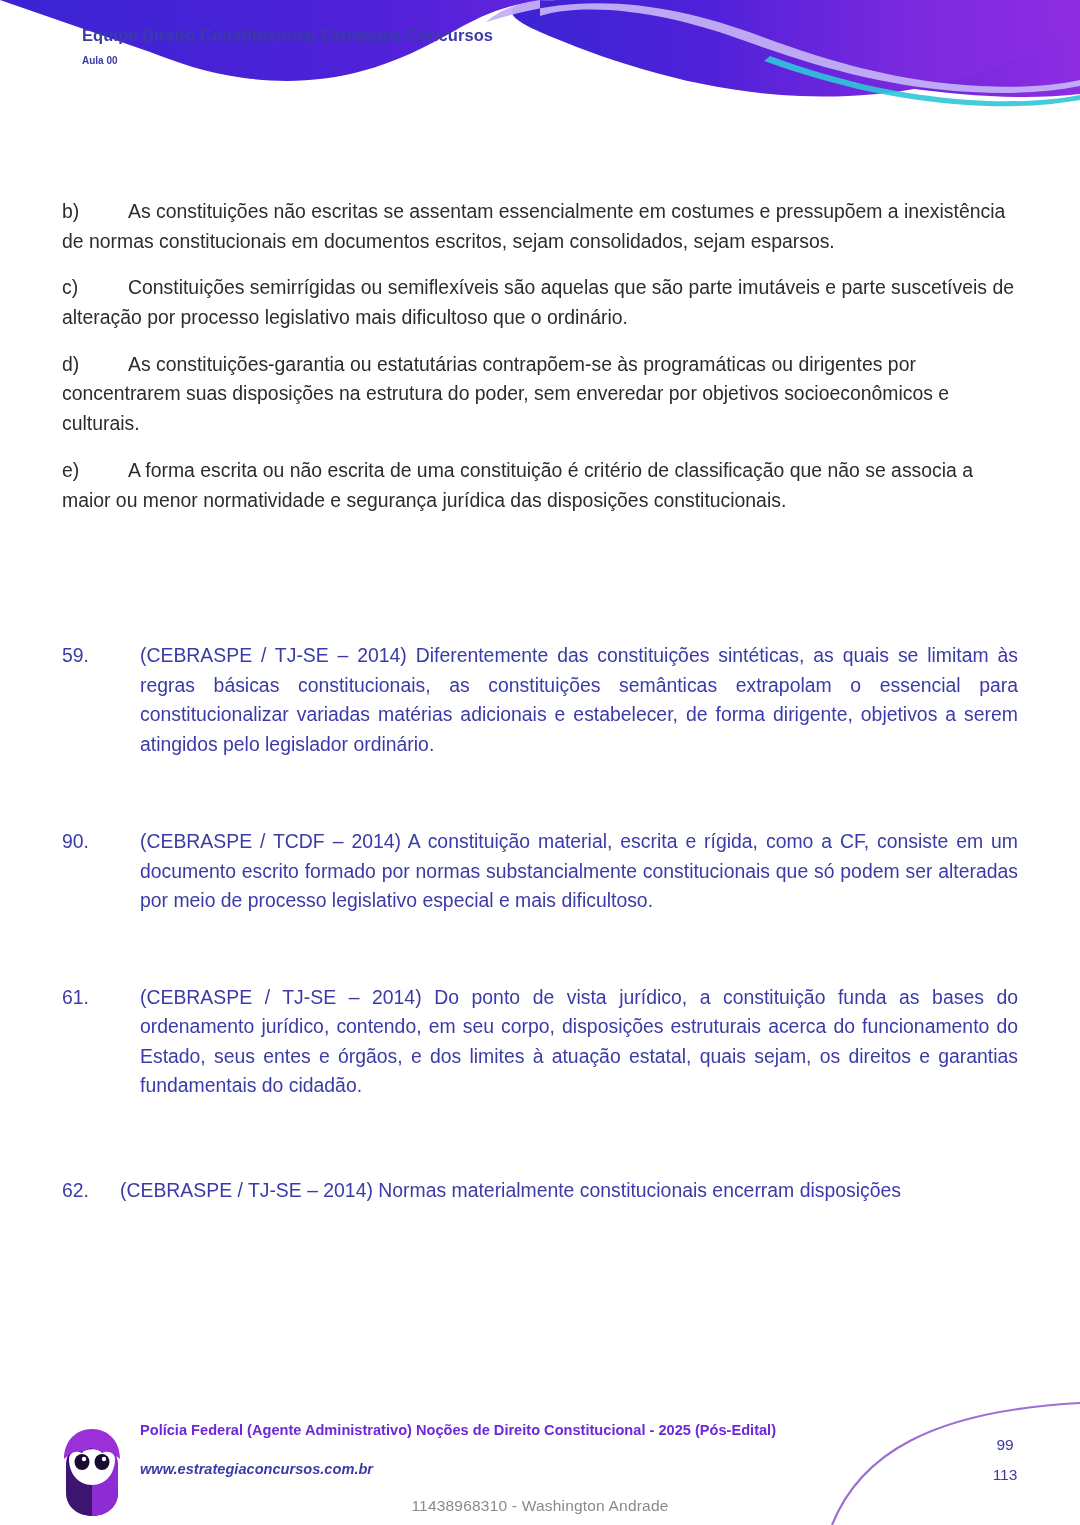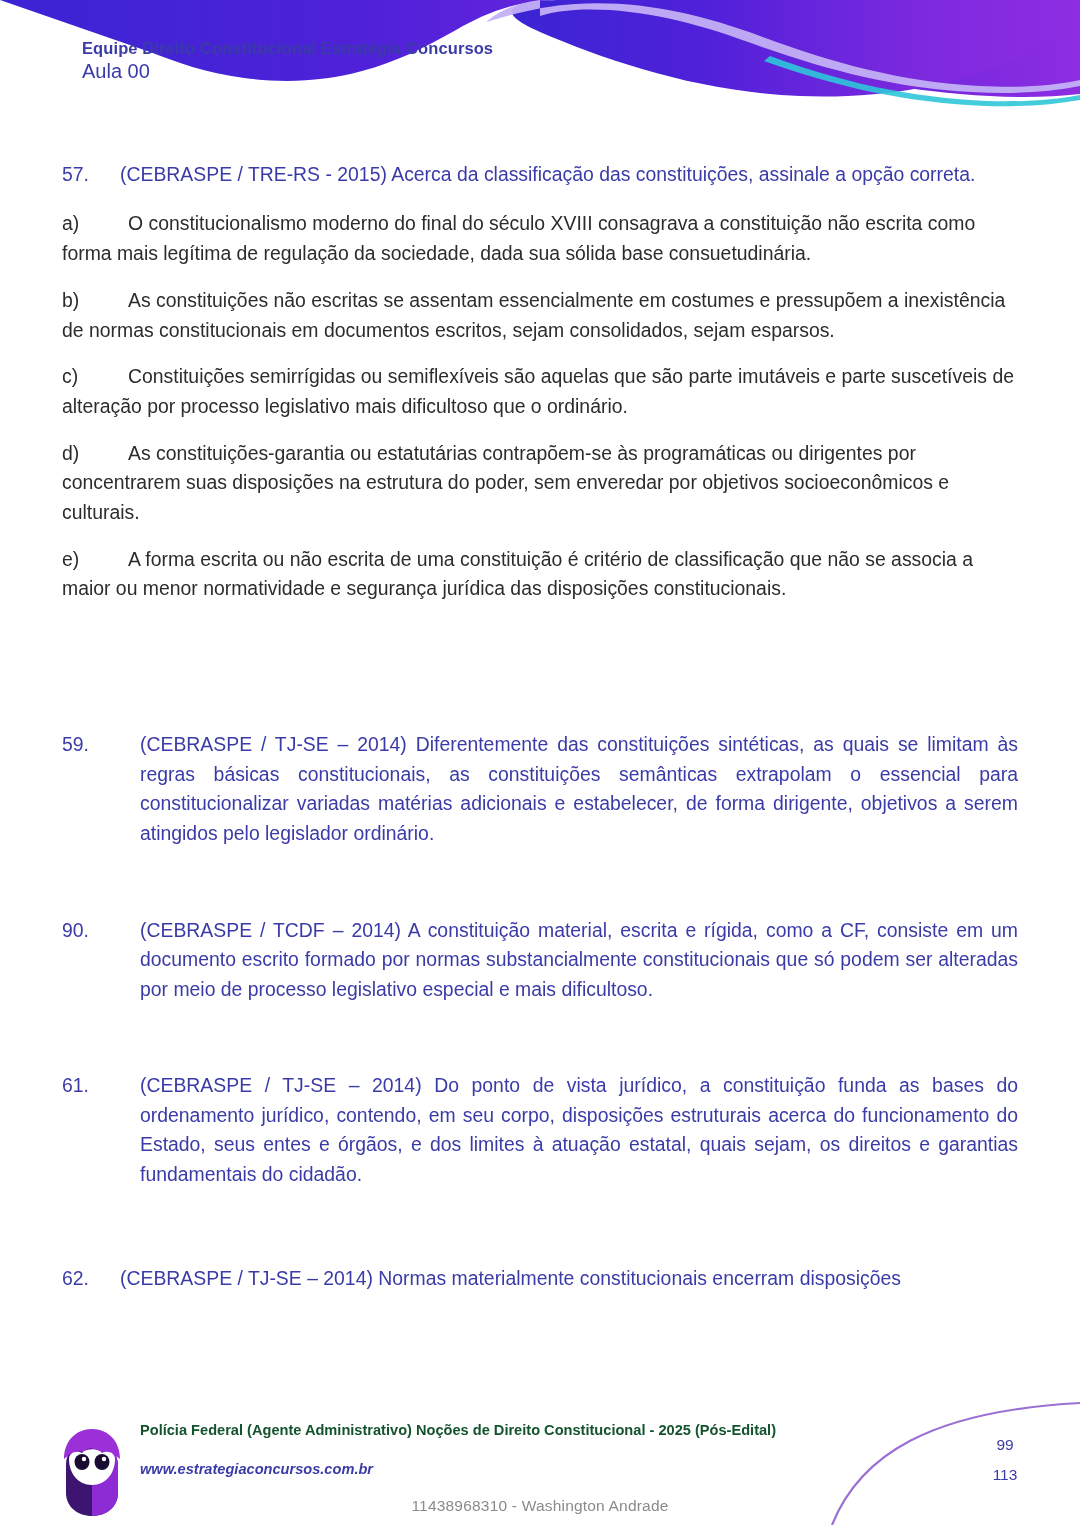--- a/index.html
+++ b/index.html
@@ -28,35 +28,36 @@
   .header-wave {
     position: absolute;
     top: 0;
     left: 0;
     width: 1080px;
     height: 110px;
   }
   .header-text {
     position: absolute;
     left: 82px;
-    top: 39px;
+    top: 26px;
     z-index: 5;
   }
   .header-line1 {
     font-size: 16.5px;
     font-weight: bold;
     color: #3b3ba8;
     letter-spacing: 0.1px;
     line-height: 1.2;
     white-space: nowrap;
   }
   .header-line2 {
-    font-size: 20px;
-    font-weight: normal;
-    color: #3b3ba8;
+    font-size: 10px;
+    font-weight: bold;
+    color: #3b3ba8;
+    margin-top: 9px;
     line-height: 1.2;
     white-space: nowrap;
   }
 
   
   .content {
     position: absolute;
     left: 62px;
     top: 160px;
     width: 956px;
@@ -127,21 +128,21 @@
     height: 98px;
   }
   .footer-texts {
     position: absolute;
     left: 140px;
     bottom: 46px;
   }
   .footer-line1 {
     font-size: 14.6px;
     font-weight: bold;
-    color: #14532d;
+    color: #6d28d9;
     line-height: 1.3;
     white-space: nowrap;
   }
   .footer-line2 {
     font-size: 14.6px;
     font-weight: bold;
     font-style: italic;
     color: #3b3ba8;
     margin-top: 20px;
     line-height: 1.3;
@@ -246,29 +247,22 @@
              C908,103 836,87 764,61 Z" fill="#2ec6d8" opacity="0.9"></path>
   </svg>
   <div class="header-text">
     <div class="header-line1">Equipe Direito Constitucional Estratégia Concursos</div>
     <div class="header-line2">Aula 00</div>
   </div>
 </div>
 
 <div class="content">
 
-  <div class="q-block">
-    <div class="q-num">57.</div>
-    <div class="q-body">(CEBRASPE / TRE-RS - 2015) Acerca da classificação das constituições, assinale a opção correta.</div>
-  </div>
 
   <div class="gap-a"></div>
-  <div class="alt-block">
-    <span class="alt-letter">a)</span><span>O constitucionalismo moderno do final do século XVIII consagrava a constituição não escrita como forma mais legítima de regulação da sociedade, dada sua sólida base consuetudinária.</span>
-  </div>
 
   <div class="gap-b"></div>
   <div class="alt-block">
     <span class="alt-letter">b)</span><span>As constituições não escritas se assentam essencialmente em costumes e pressupõem a inexistência de normas constitucionais em documentos escritos, sejam consolidados, sejam esparsos.</span>
   </div>
 
   <div class="gap-c"></div>
   <div class="alt-block">
     <span class="alt-letter">c)</span><span>Constituições semirrígidas ou semiflexíveis são aquelas que são parte imutáveis e parte suscetíveis de alteração por processo legislativo mais dificultoso que o ordinário.</span>
   </div>

